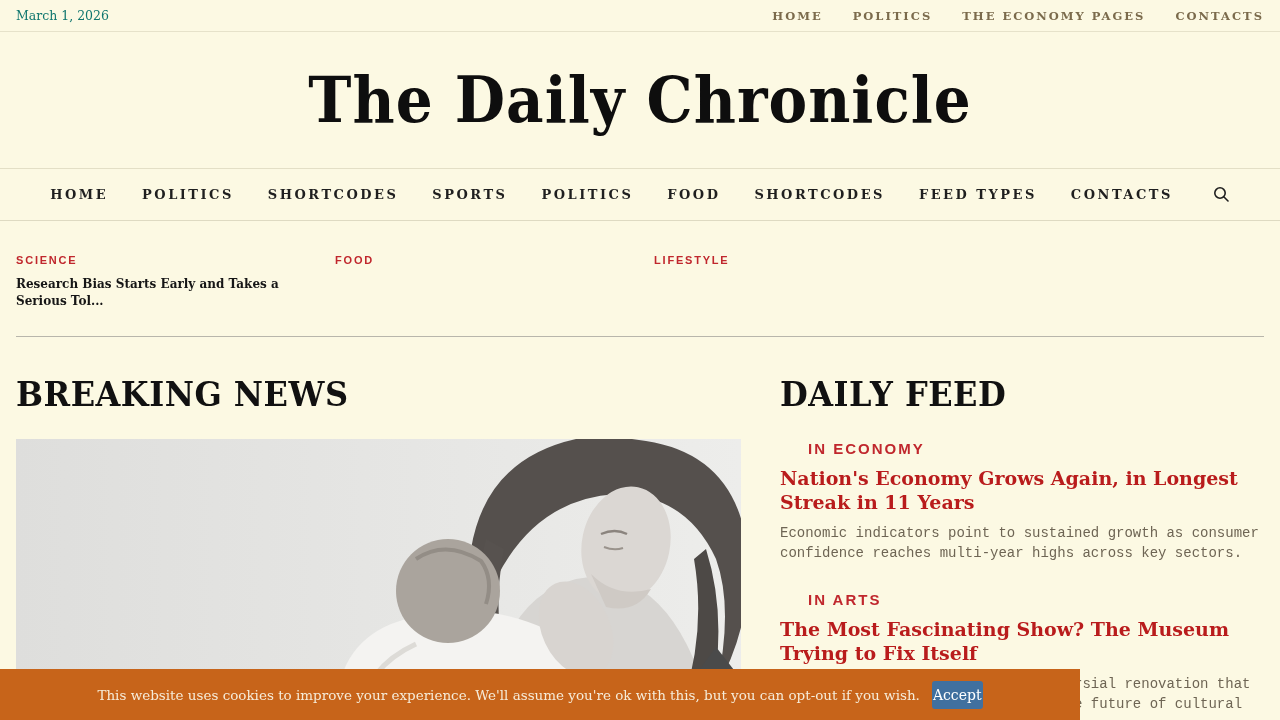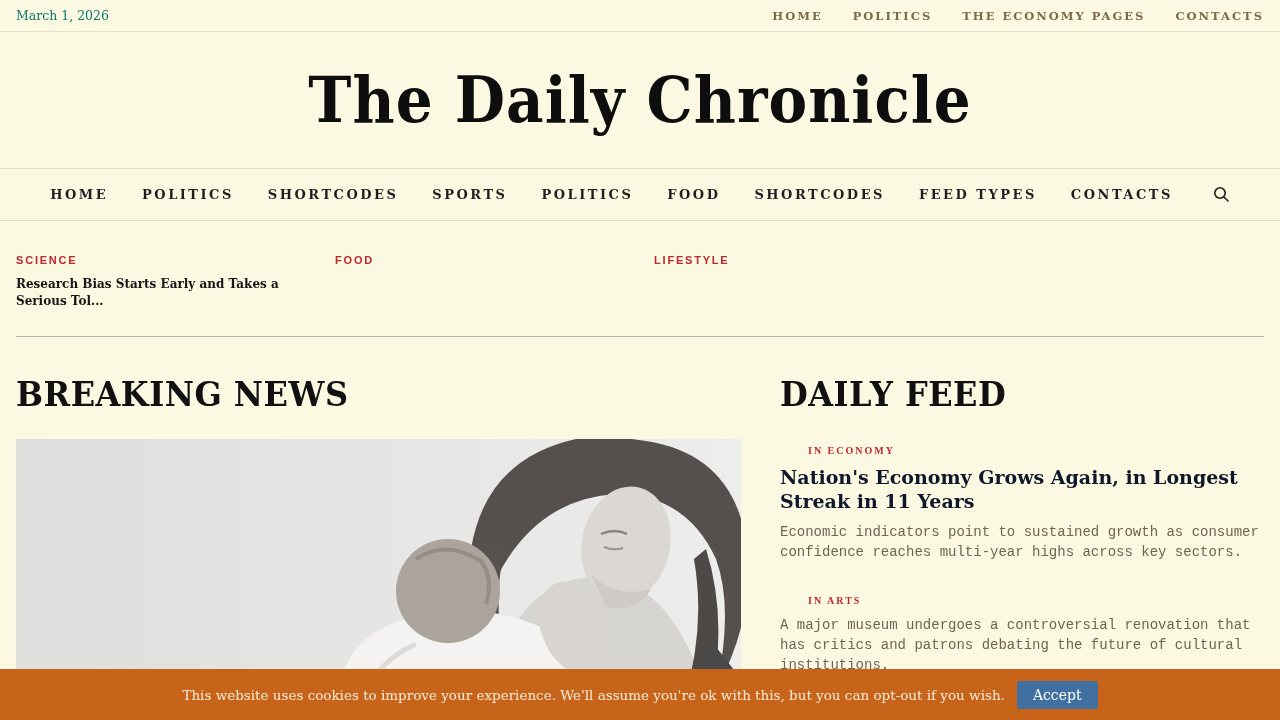--- a/index.html
+++ b/index.html
@@ -109,65 +109,65 @@
     transform-origin: left top;
   }
 
   
   .hero-figure { width: 725px; height: 290px; overflow: hidden; }
   .hero-figure svg { display: block; }
 
   
   .feed-item { margin-bottom: 26px; }
   .feed-cat {
-    font-family: Liberation Serif, serif;
-    font-size: 10px; font-weight: bold; letter-spacing: 2px;
+    font-family: Liberation Sans, sans-serif;
+    font-size: 15px; font-weight: bold; letter-spacing: 2px;
     color: #c0272d;
     display: inline-block;
     margin-bottom: 9px;
     padding-left: 28px;
   }
   .feed-title {
     font-family: "DejaVu Serif", serif;
     font-size: 19px; font-weight: bold;
     line-height: 1.3;
-    color: #0f172a;
+    color: #b91c1c;
     display: block;
     margin-bottom: 8px;
   }
   .feed-excerpt {
     font-family: Liberation Mono, monospace;
     font-size: 14px;
     line-height: 1.45;
     color: #6e6554;
   }
 
   
   .cookie-banner {
     position: absolute;
     left: 0; bottom: 0;
-    width: 1280px; height: 51px;
+    width: 1080px; height: 51px;
     background: #c7641a;
     display: flex; align-items: center; justify-content: center;
     gap: 12px;
     z-index: 10;
   }
   .cookie-message {
     font-family: "DejaVu Serif", serif;
     font-size: 13.5px;
     color: #f6ecd9;
   }
   .cookie-accept {
     background: #40709f;
     color: #ffffff;
     border: none;
     border-radius: 3px;
     font-family: "DejaVu Serif", serif;
     font-size: 14px;
-    padding: 6px 16px;
+    padding: 6px 1px;
     cursor: pointer;
   }
 </style>
 </head>
 <body>
 
 <div class="topbar">
   <span class="topbar-date">March 1, 2026</span>
   <ul class="topbar-menu">
     <li class="link">HOME</li>
@@ -261,20 +261,21 @@
     <h2 class="section-heading">DAILY FEED</h2>
 
     <article class="feed-item">
       <span class="feed-cat link">IN ECONOMY</span>
       <span class="feed-title link">Nation's Economy Grows Again, in Longest Streak in 11 Years</span>
       <p class="feed-excerpt">Economic indicators point to sustained growth as consumer confidence reaches multi-year highs across key sectors.</p>
     </article>
 
     <article class="feed-item">
       <span class="feed-cat link">IN ARTS</span>
+      <span class="feed-title link">The Most Fascinating Show? The Museum Trying to Fix Itself</span>
       <p class="feed-excerpt">A major museum undergoes a controversial renovation that has critics and patrons debating the future of cultural institutions.</p>
     </article>
   </div>
 
 </main>
 
 <div class="cookie-banner">
   <span class="cookie-message">This website uses cookies to improve your experience. We'll assume you're ok with this, but you can opt-out if you wish.</span>
   <button class="cookie-accept">Accept</button>
 </div>

